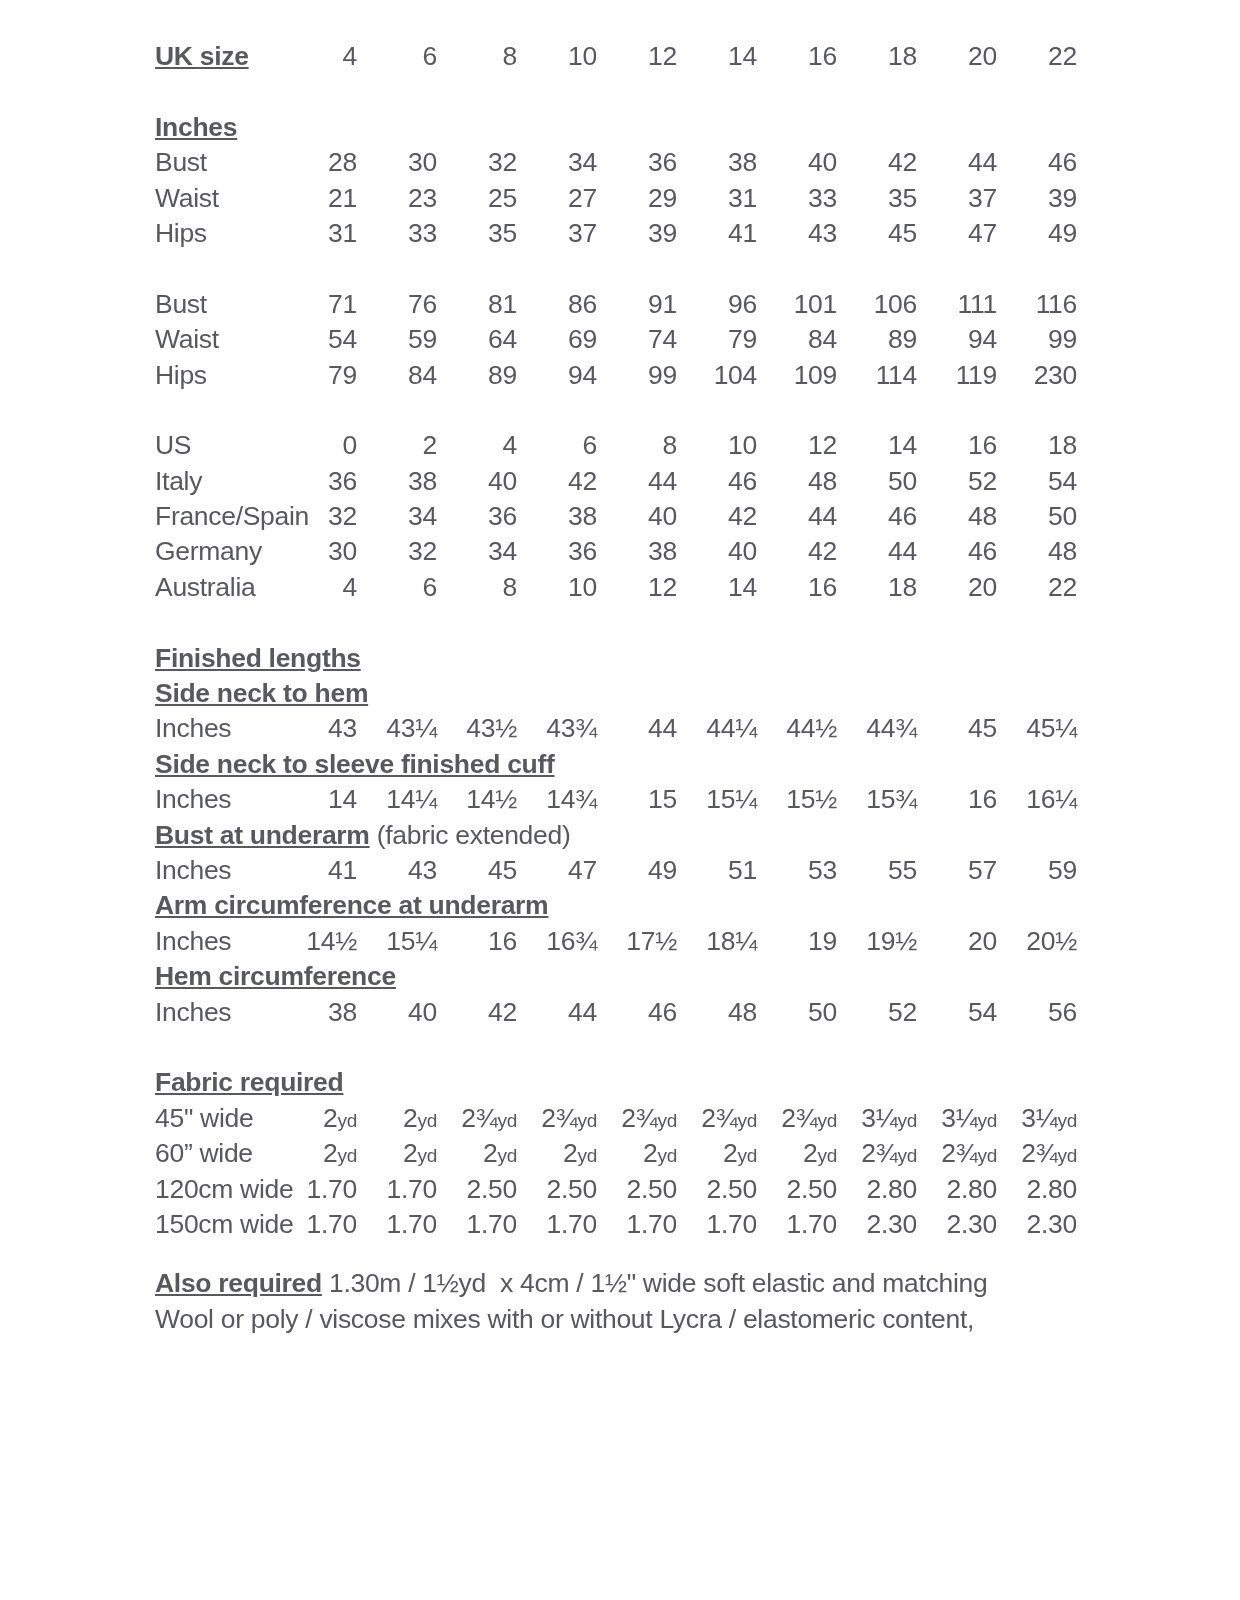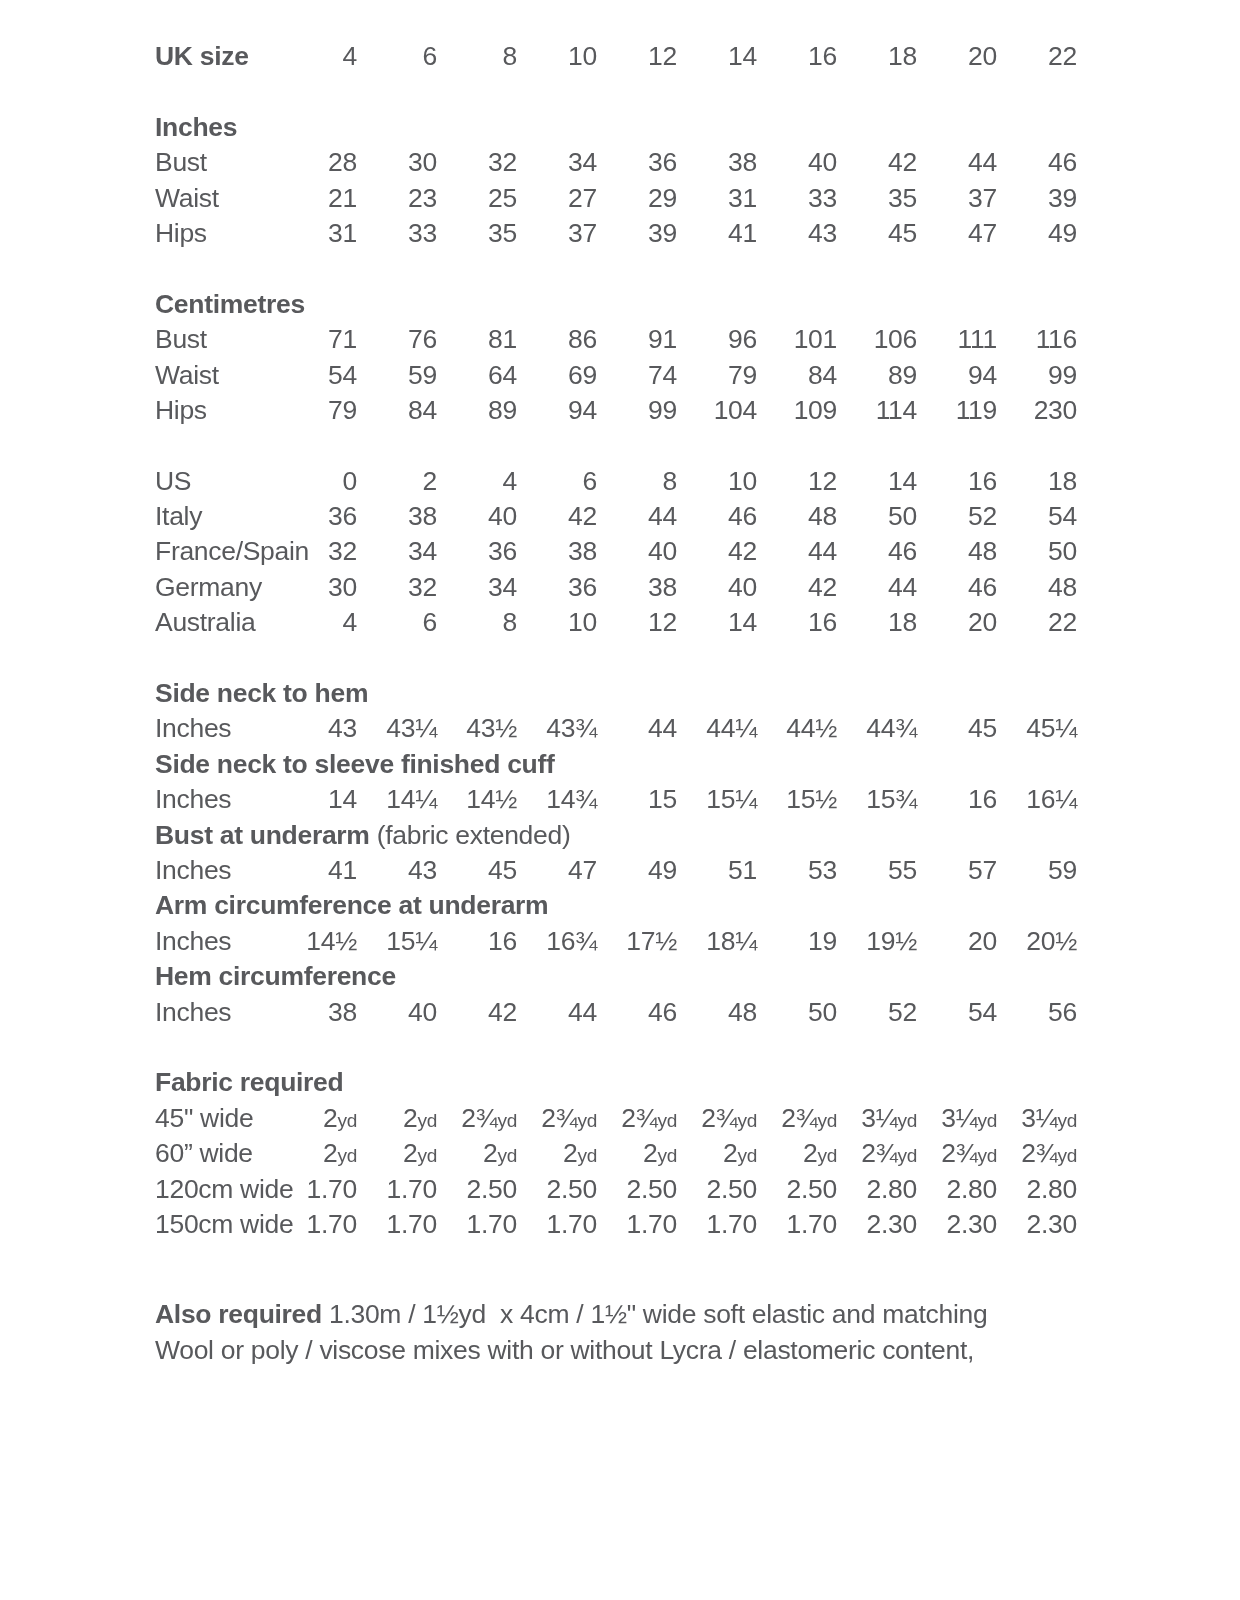--- a/index.html
+++ b/index.html
@@ -33,24 +33,24 @@
   .row.gap { display: block; }
   .label {
     white-space: nowrap;
     overflow: visible;
     text-align: left;
   }
   .cell {
     text-align: right;
     white-space: nowrap;
   }
-  .bold { font-weight: 700; }
+  .bold { font-weight: 700; text-decoration: underline; }
   .unit { font-size: 0.72em; }
   .notes {
-    margin-top: 55px;
+    margin-top: 24px;
     font-size: 26.5px;
     line-height: 35.6px;
     letter-spacing: -0.3px;
     width: 960px;
   }
   .note-line { white-space: pre-wrap; }
 </style>
 </head>
 <body>
 
@@ -104,21 +104,20 @@
         <div class="cell">35</div>
         <div class="cell">37</div>
         <div class="cell">39</div>
         <div class="cell">41</div>
         <div class="cell">43</div>
         <div class="cell">45</div>
         <div class="cell">47</div>
         <div class="cell">49</div>
       </div>
       <div class="row gap"></div>
-      <div class="row header"><span class="bold">Centimetres</span></div>
       <div class="row data">
         <div class="label">Bust</div>
         <div class="cell">71</div>
         <div class="cell">76</div>
         <div class="cell">81</div>
         <div class="cell">86</div>
         <div class="cell">91</div>
         <div class="cell">96</div>
         <div class="cell">101</div>
         <div class="cell">106</div>
@@ -211,20 +210,21 @@
         <div class="cell">8</div>
         <div class="cell">10</div>
         <div class="cell">12</div>
         <div class="cell">14</div>
         <div class="cell">16</div>
         <div class="cell">18</div>
         <div class="cell">20</div>
         <div class="cell">22</div>
       </div>
       <div class="row gap"></div>
+      <div class="row header"><span class="bold">Finished lengths</span></div>
       <div class="row header"><span class="bold">Side neck to hem</span></div>
       <div class="row data">
         <div class="label">Inches</div>
         <div class="cell">43</div>
         <div class="cell">43¼</div>
         <div class="cell">43½</div>
         <div class="cell">43¾</div>
         <div class="cell">44</div>
         <div class="cell">44¼</div>
         <div class="cell">44½</div>

